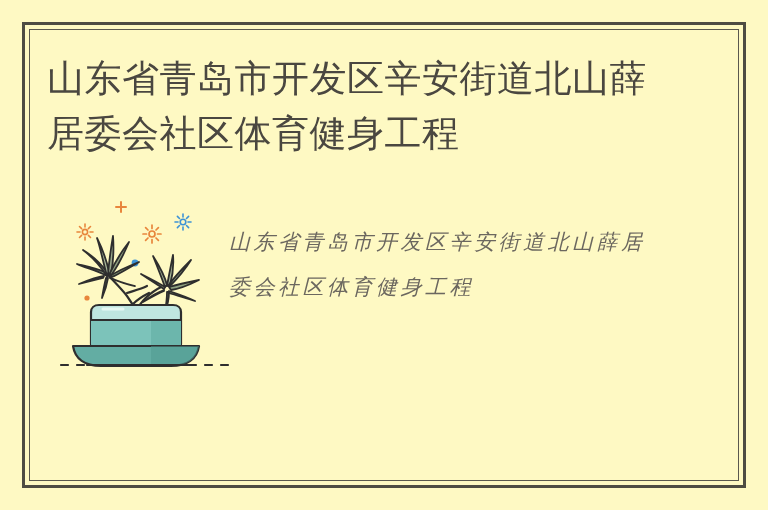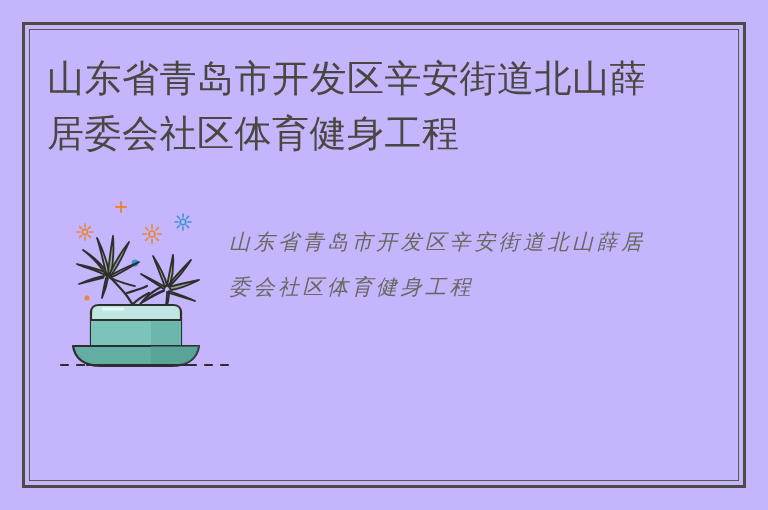--- a/index.html
+++ b/index.html
@@ -12,21 +12,21 @@
     height: 510px;
     background: #fdfcf4;
     font-family: "Liberation Sans", "DejaVu Sans", sans-serif;
     overflow: hidden;
   }
 
   .card {
     position: relative;
     width: 768px;
     height: 510px;
-    background: #c4b5fd;
+    background: #fef9c3;
     box-sizing: border-box;
   }
 
   
   .frame-outer {
     position: absolute;
     left: 22px;
     top: 22px;
     right: 22px;
     bottom: 22px;

